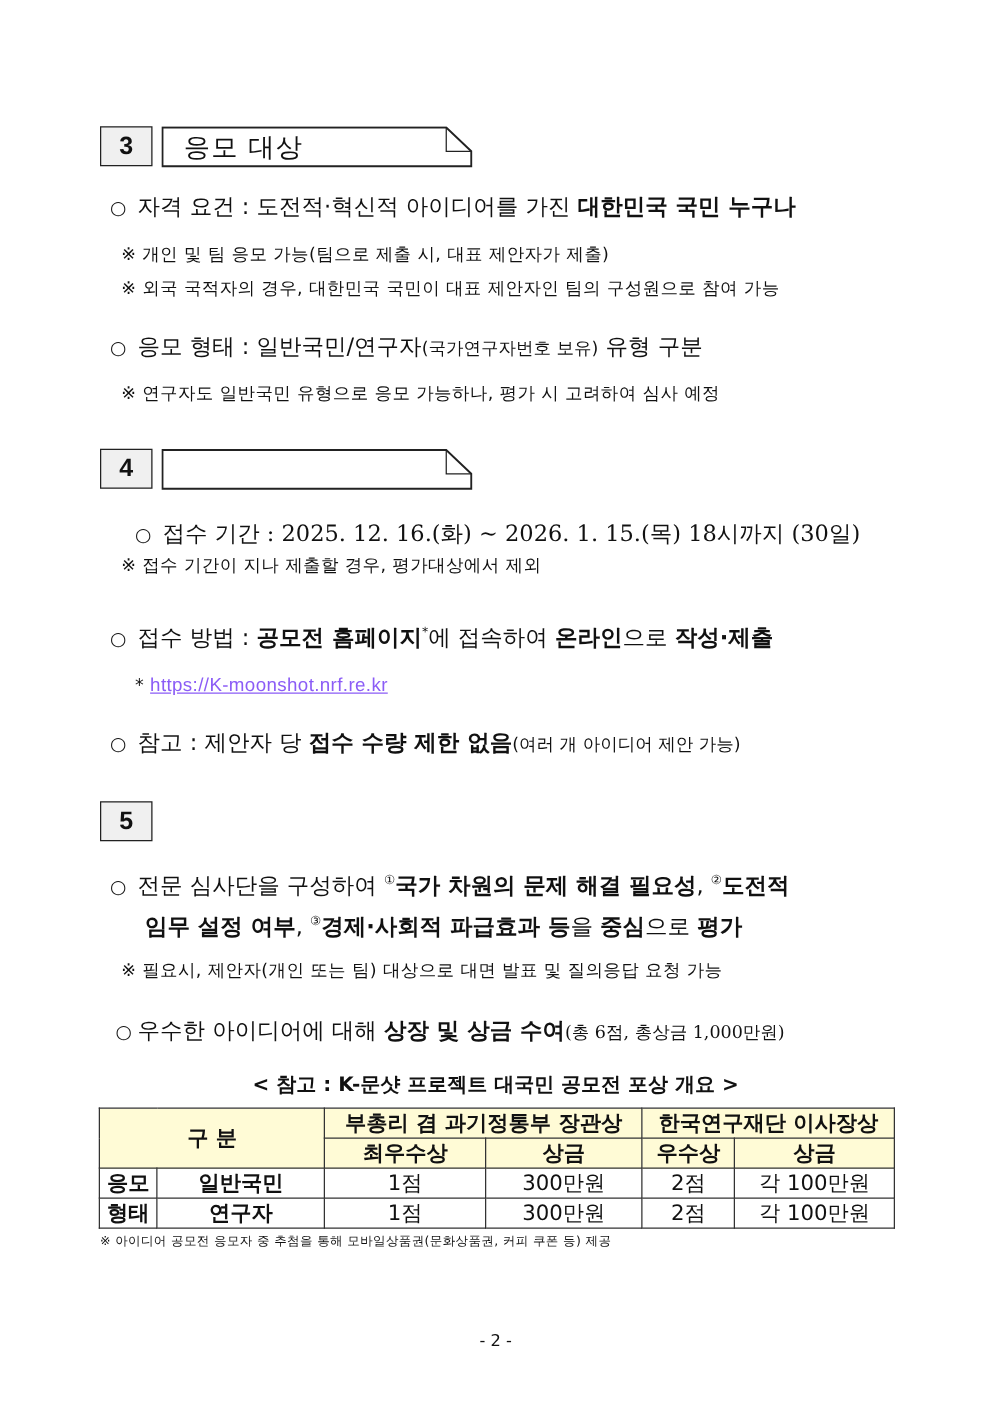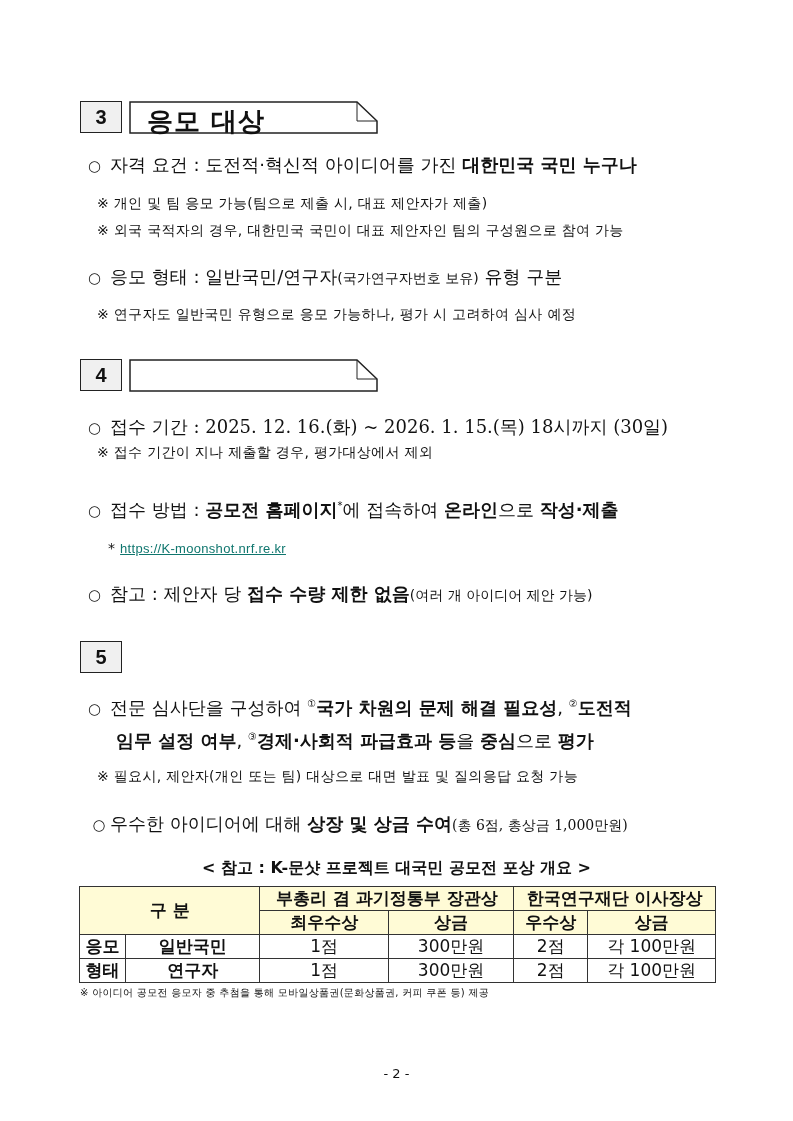--- a/index.html
+++ b/index.html
@@ -5,28 +5,28 @@
   html, body { margin:0; padding:0; background:#fff; }
   body { width:793px; height:1121px; position:relative; overflow:hidden;
          font-family:"DejaVu Sans","Liberation Sans",sans-serif; color:#111; }
   .serif { font-family:"DejaVu Serif","Liberation Serif",serif; }
   .sec-head { position:absolute; left:80px; height:34px; display:flex; align-items:center; }
   .sec-num { width:40px; height:30px; border:1.5px solid #222; background:#f0f0f0;
              display:flex; align-items:center; justify-content:center;
              font-weight:bold; font-size:20px; font-family:"Liberation Sans",sans-serif; }
   .sec-title-wrap { position:relative; margin-left:7px; width:248px; height:32px; }
   .sec-title-wrap svg { position:absolute; left:0; top:0; }
-  .sec-title { position:absolute; left:18px; top:3px; font-size:26px; font-weight:bold; letter-spacing:1px; }
+  .sec-title { position:absolute; left:18px; top:3px; font-size:21px; font-weight:normal; letter-spacing:1px; }
   .bullet { position:absolute; left:88px; font-size:18px; white-space:nowrap; }
   .bullet .mk { display:inline-block; width:22px; font-size:15px; }
   .note { position:absolute; left:97px; font-size:14px; white-space:nowrap; letter-spacing:0.3px; }
   b { font-weight:bold; }
   .small { font-size:14px; }
   sup { font-size:10px; }
-  a.link { color:#0f766e; text-decoration:underline; font-family:"Liberation Sans",sans-serif; font-size:13px; }
+  a.link { color:#8b5cf6; text-decoration:underline; font-family:"Liberation Sans",sans-serif; font-size:15px; }
   table.award { position:absolute; left:79px; top:886px; width:637px; border-collapse:collapse; font-size:17px; }
   table.award td { border:1px solid #333; text-align:center; height:18px; padding:0; }
   table.award tr.hdr td { background:#fffbd6; font-weight:bold; }
   table.award td.rowh { font-weight:bold; }
   .caption { position:absolute; left:0; width:793px; top:858px; text-align:center; font-size:16px; font-weight:bold; }
   .pageno { position:absolute; left:0; width:793px; top:1066px; text-align:center; font-size:13px; }
 </style>
 </head>
 <body>
 
@@ -55,21 +55,21 @@
 <div class="sec-head" style="top:358px;">
   <div class="sec-num">4</div>
   <div class="sec-title-wrap">
     <svg width="250" height="34">
         <path d="M1 1 H228 L248 20 V32 H1 Z" fill="#fff" stroke="#222" stroke-width="1.5"></path>
         <path d="M228 1 V20 H248" fill="none" stroke="#222" stroke-width="1"></path>
       </svg>
   </div>
 </div>
 
-<div class="bullet serif" style="top:415px;">
+<div class="bullet serif" style="top:415px;margin-left:20px;">
   <span class="mk">○</span><span>접수 기간 : </span><span>2025. 12. 16.(화) ~ 2026. 1. 15.(목) 18시까지 (30일)</span>
 </div>
 <div class="note" style="top:444px;">※ 접수 기간이 지나 제출할 경우, 평가대상에서 제외</div>
 
 <div class="bullet" style="top:498px;">
   <span class="mk">○</span><span>접수 방법 : </span><b>공모전 홈페이지</b><sup>*</sup><span>에 접속하여 </span><b>온라인</b><span>으로 </span><b>작성·제출</b>
 </div>
 <div class="note" style="top:540px; left:108px;">
   <span>*</span>
   <a class="link">https://K-moonshot.nrf.re.kr</a>

